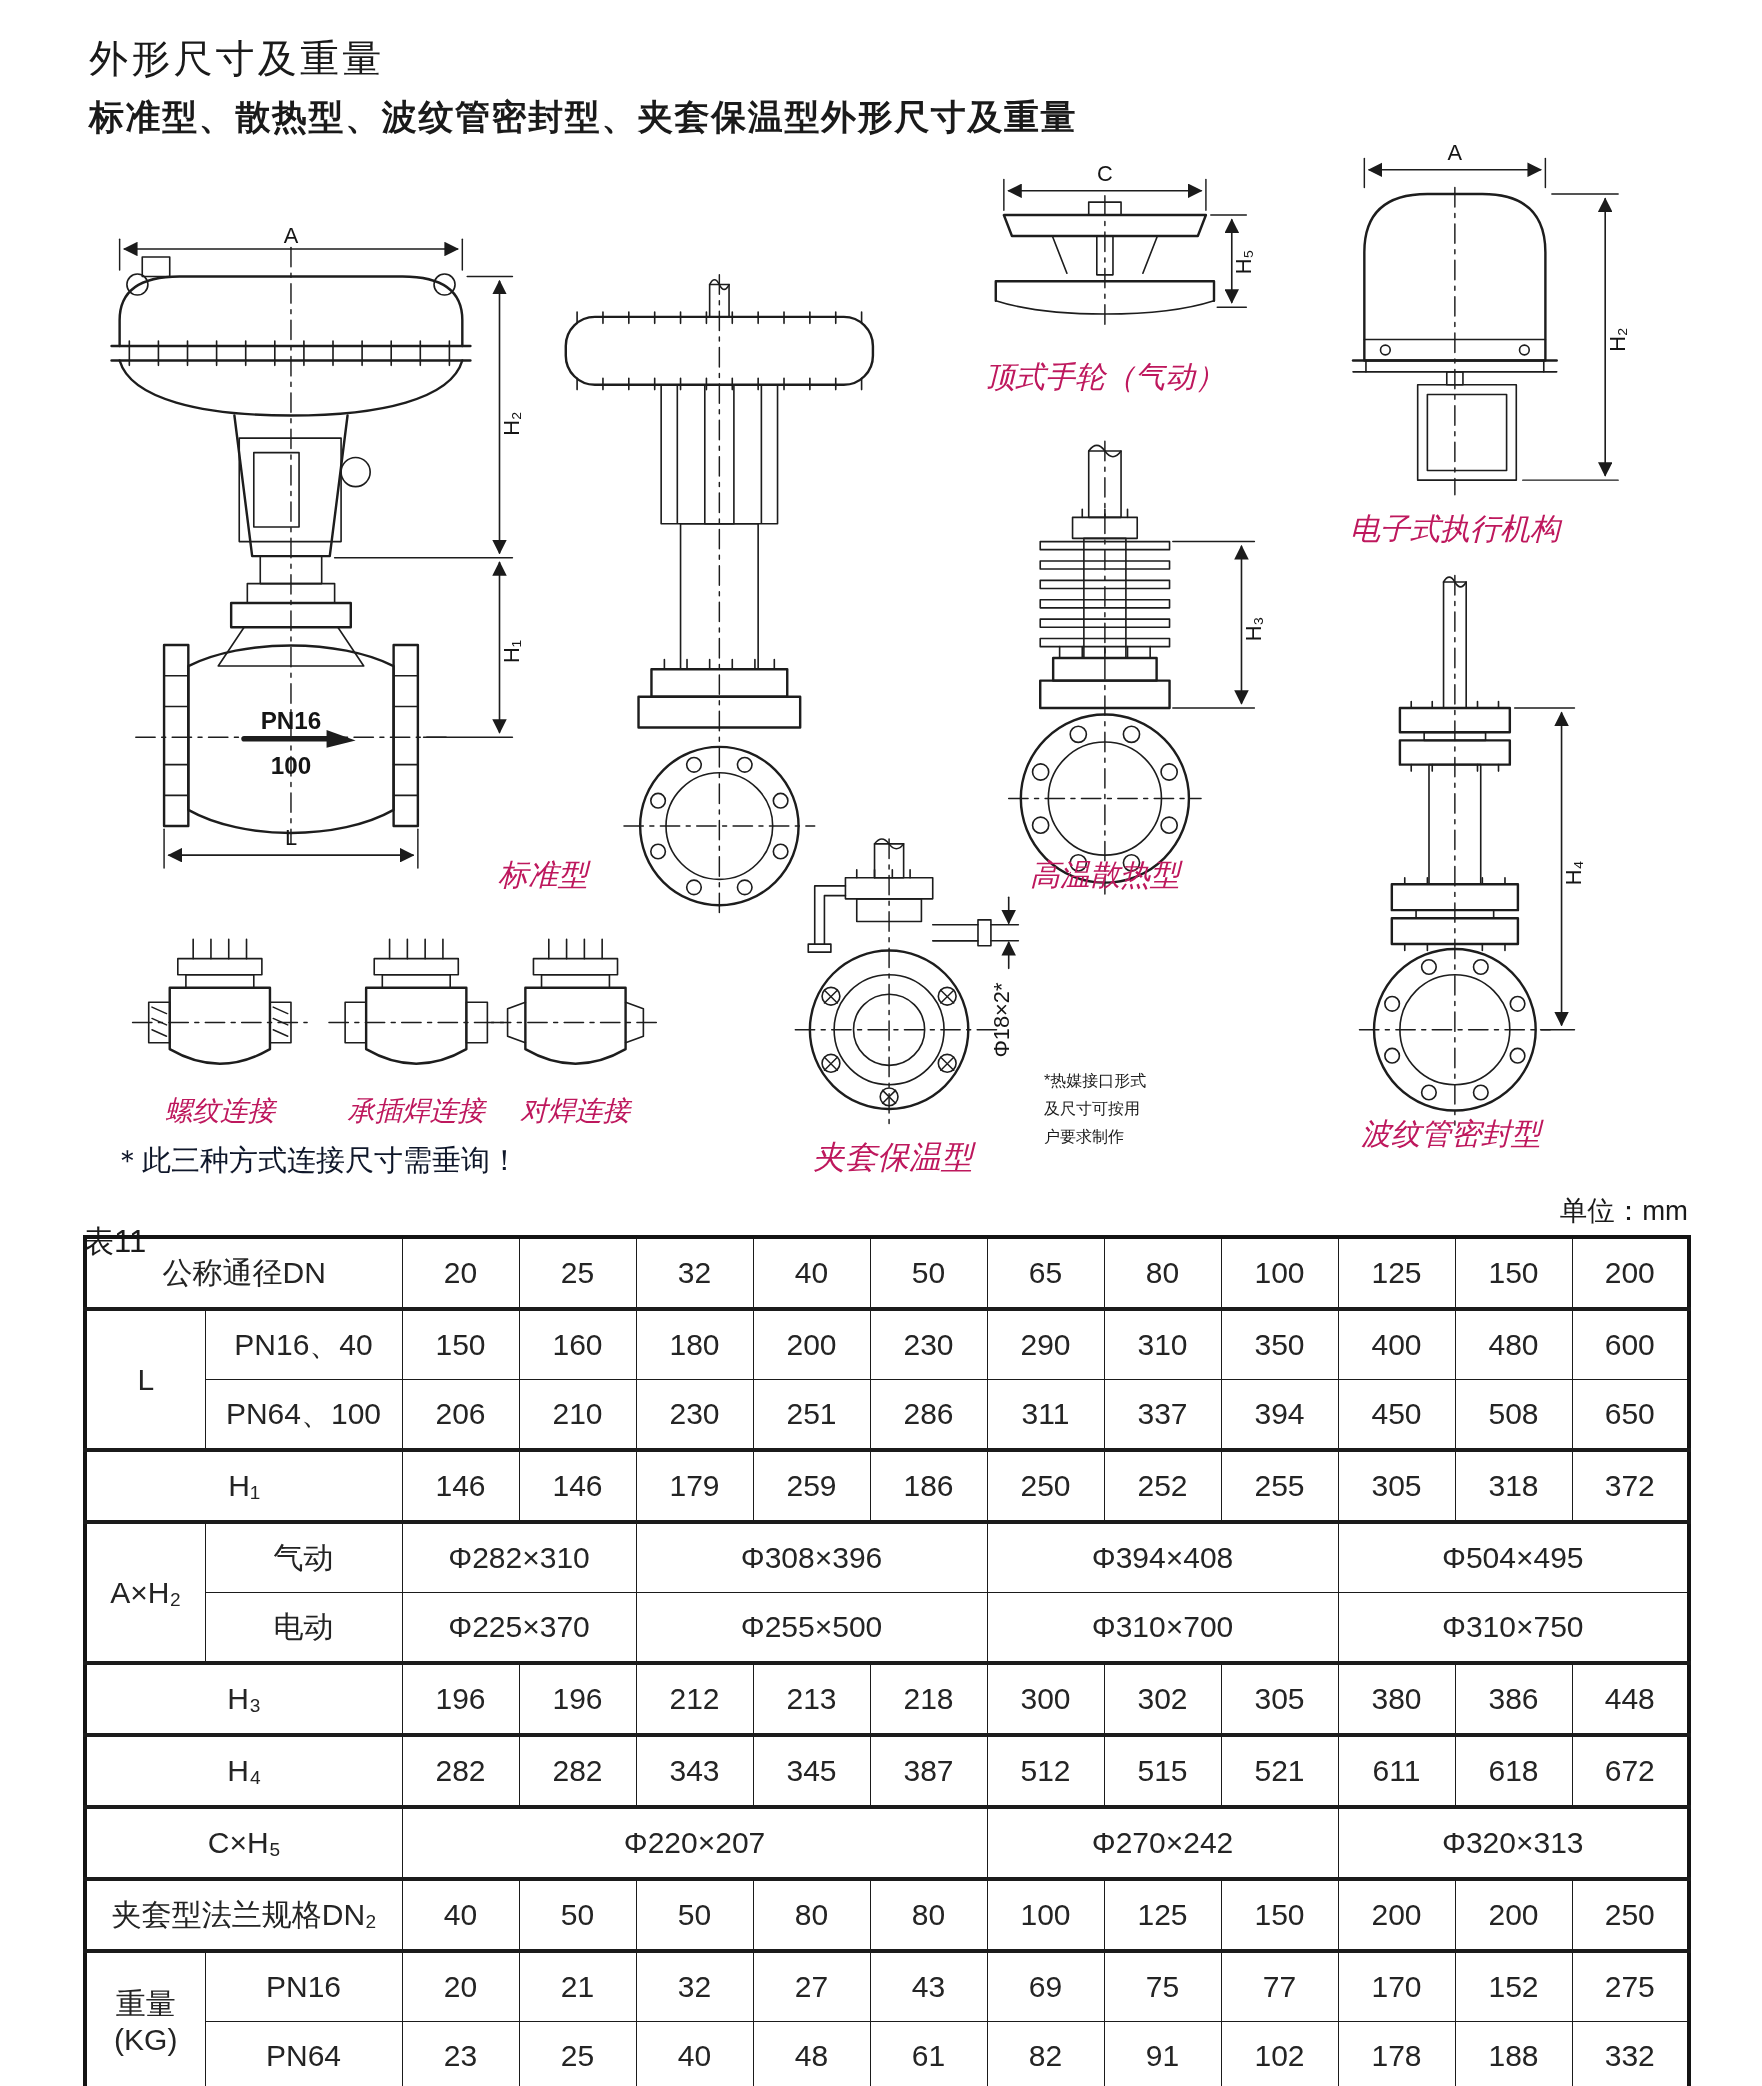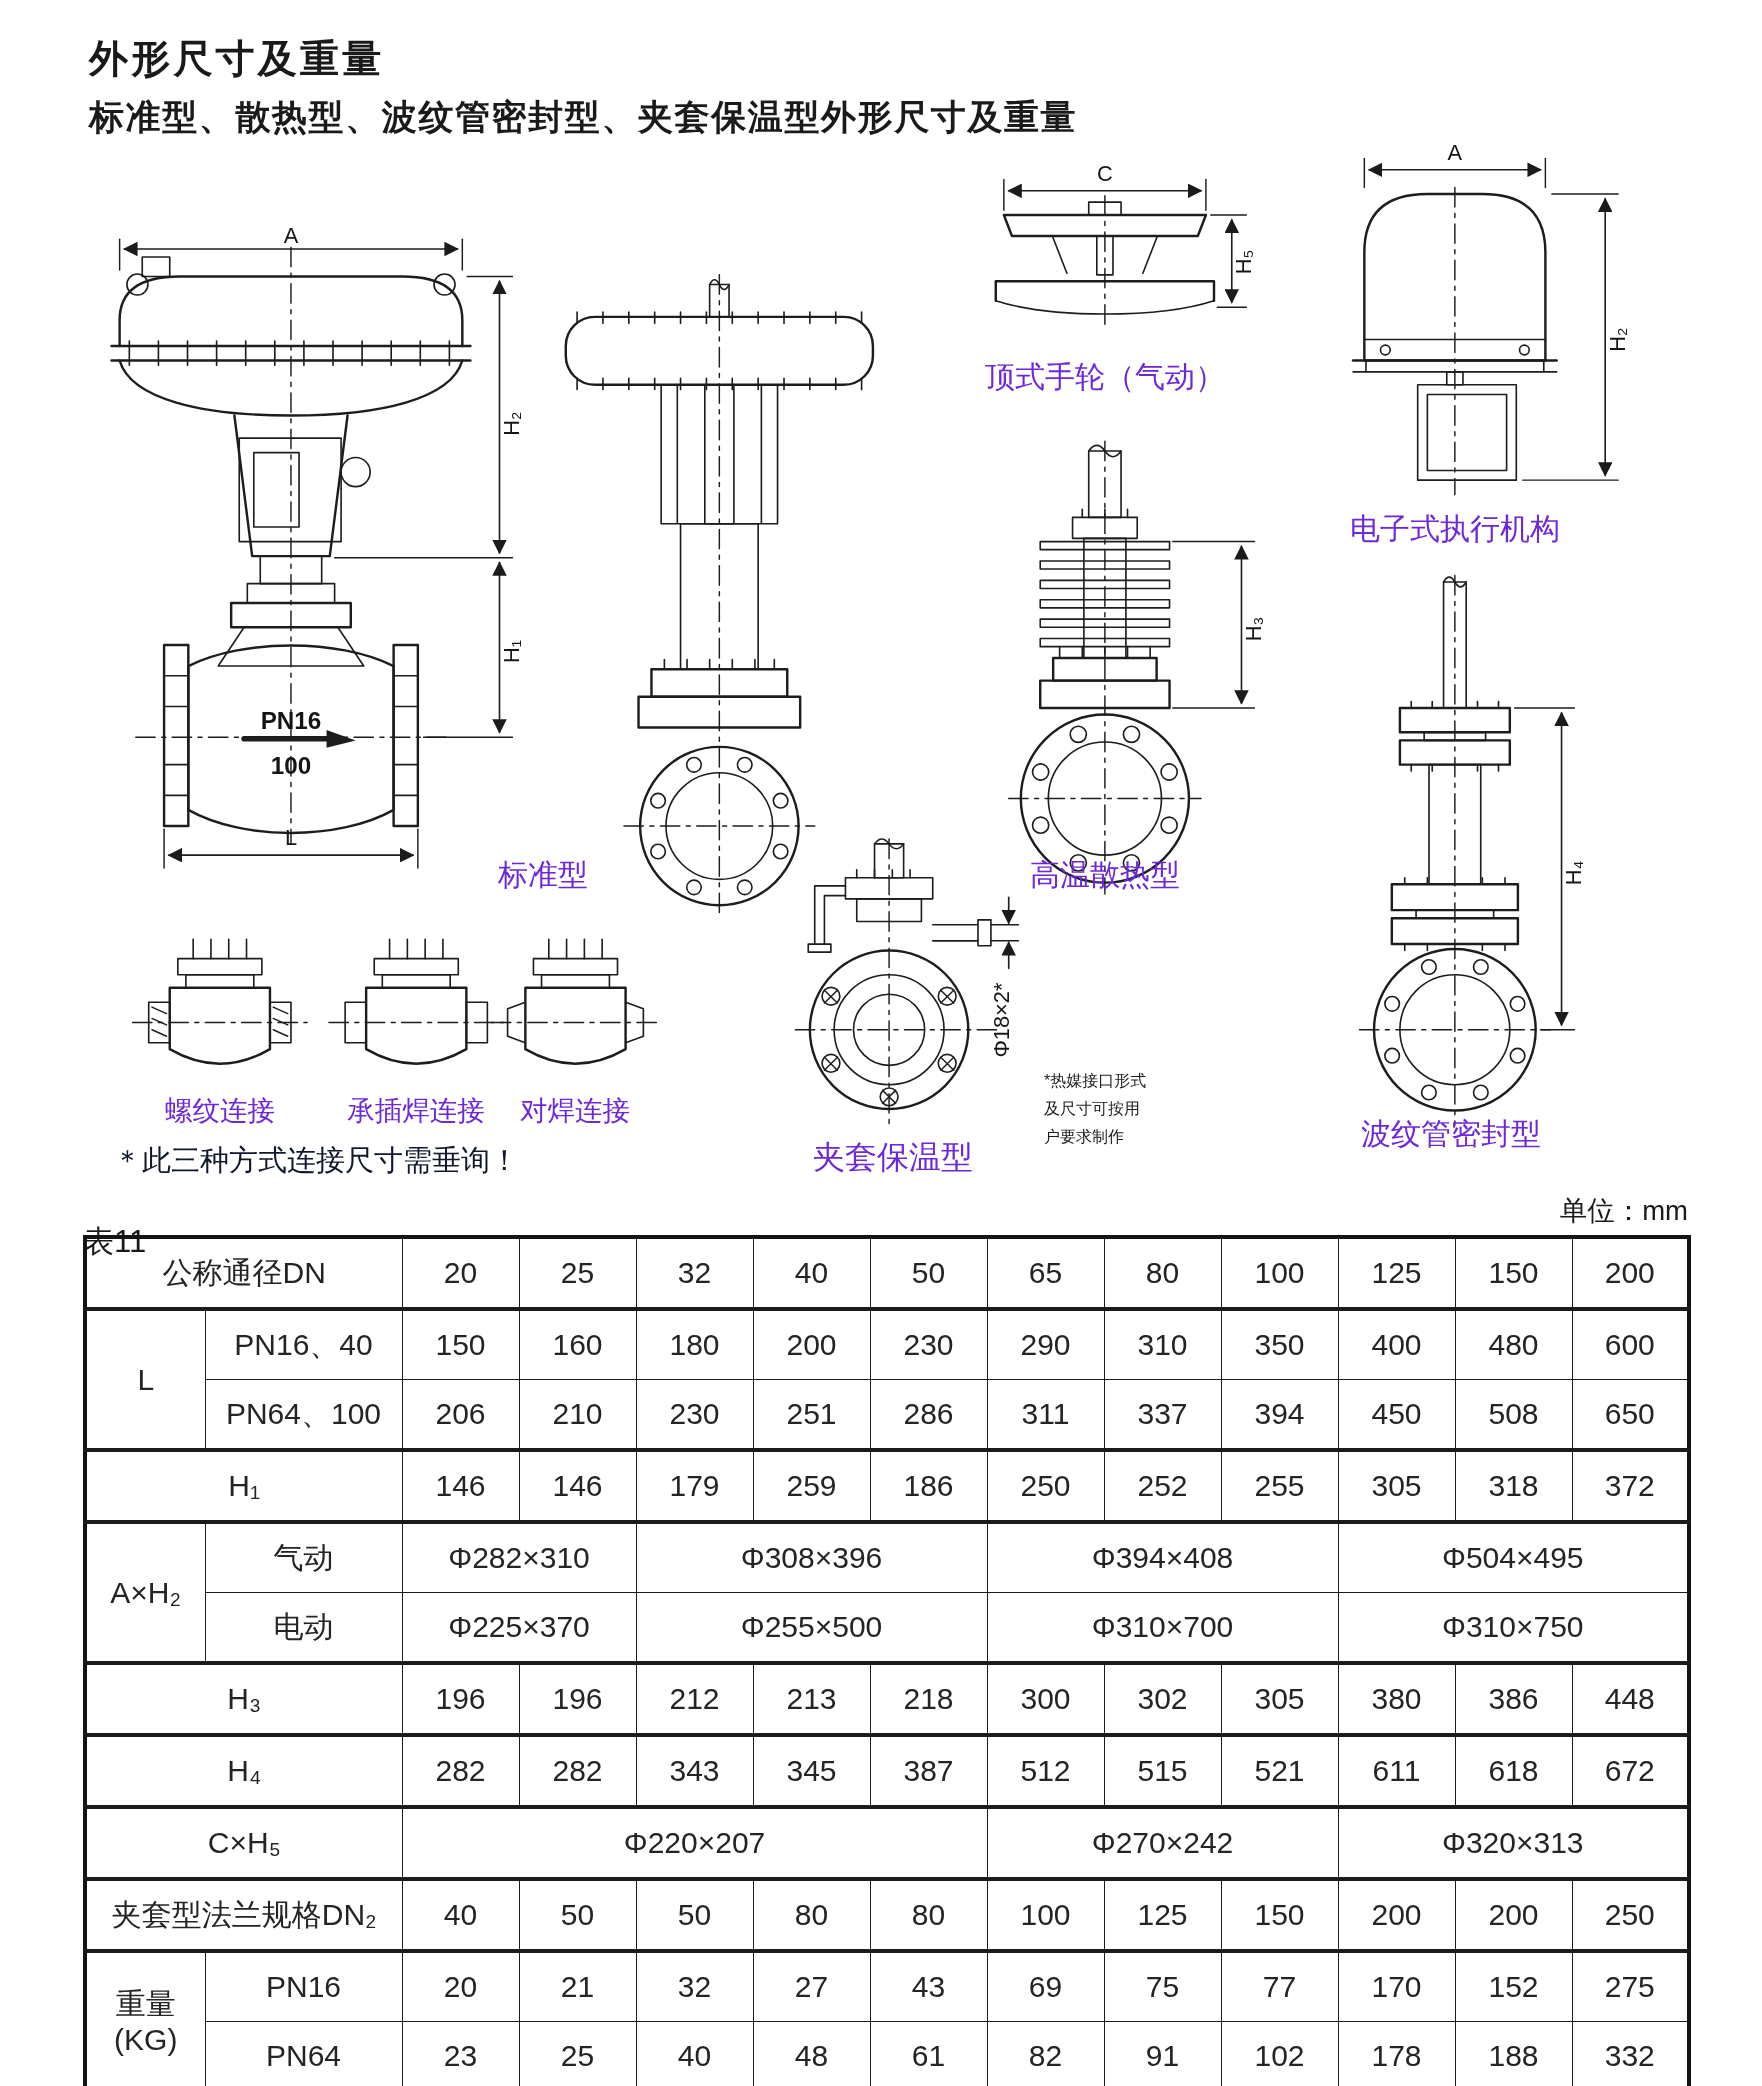--- a/index.html
+++ b/index.html
@@ -1,21 +1,21 @@
 <!DOCTYPE html>
 <html style="font-size:13px"><head>
 <meta charset="utf-8">
 <style>
   html,body{margin:0;padding:0;background:#e8e8e8;}
   .page{position:relative;width:1762px;height:2087px;background:#ffffff;overflow:hidden;
         font-family:"Liberation Sans","DejaVu Sans",sans-serif;color:#1a1a1a;}
   .abs{position:absolute;white-space:nowrap;}
-  .title{font-size:39px;font-weight:bold;letter-spacing:3.2px;}
+  .title{font-size:39px;font-weight:normal;letter-spacing:3.2px;}
   .subtitle{font-size:35px;font-weight:bold;letter-spacing:1.6px;}
-  .cap{position:absolute;transform:translateX(-50%);font-size:30px;white-space:nowrap;color:#6d28d9;}
+  .cap{position:absolute;transform:translateX(-50%);font-size:30px;white-space:nowrap;color:#be185d;font-style:italic;}
   .cap-sm{font-size:27.5px;}
   .note{position:absolute;font-size:29px;color:#0f172a;white-space:nowrap;}
   .jnote{position:absolute;font-size:16px;line-height:28px;color:#1c1c1c;white-space:nowrap;}
   .tableno{font-size:31px;margin-top:31px;}
   .unit{font-size:27.5px;}
   
   .art{position:absolute;left:0;top:0;width:1762px;height:2087px;pointer-events:none;}
   .art .ln{stroke:#1d1d1d;stroke-width:3;fill:none;stroke-linecap:round;stroke-linejoin:round;}
   .art .t2{stroke-width:2;}
   .art .t18{stroke-width:1.8;}

